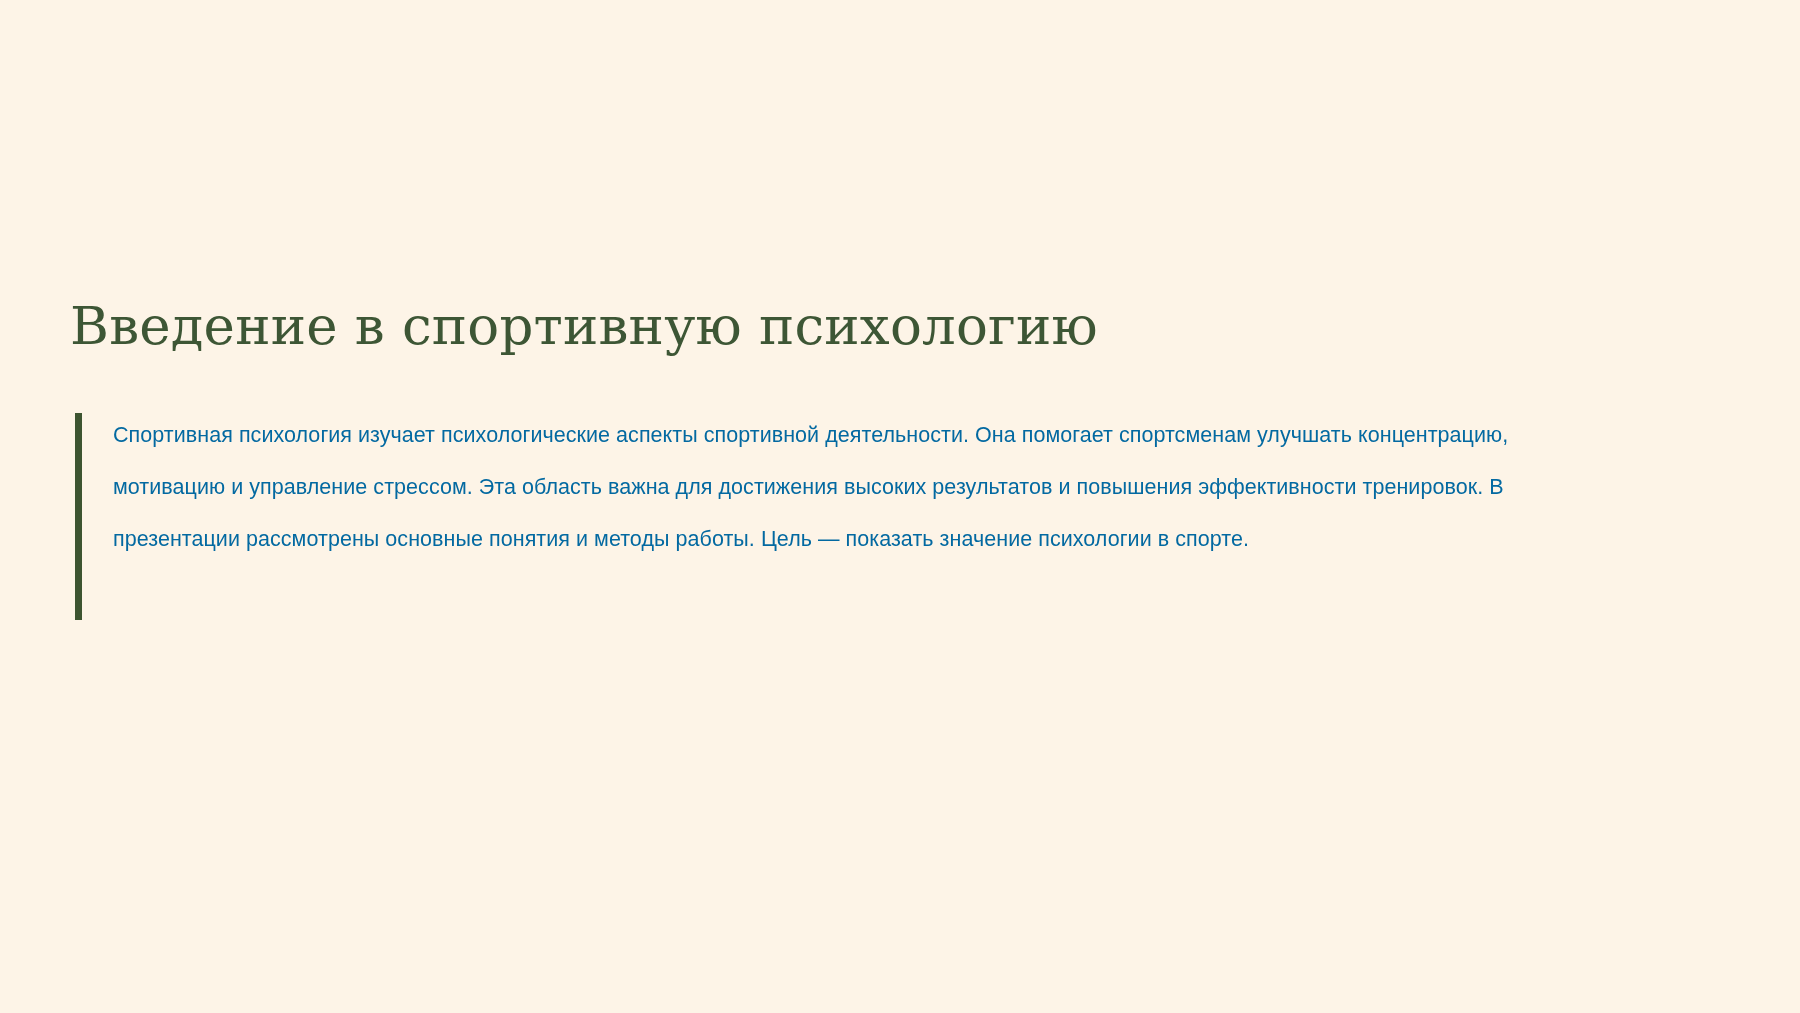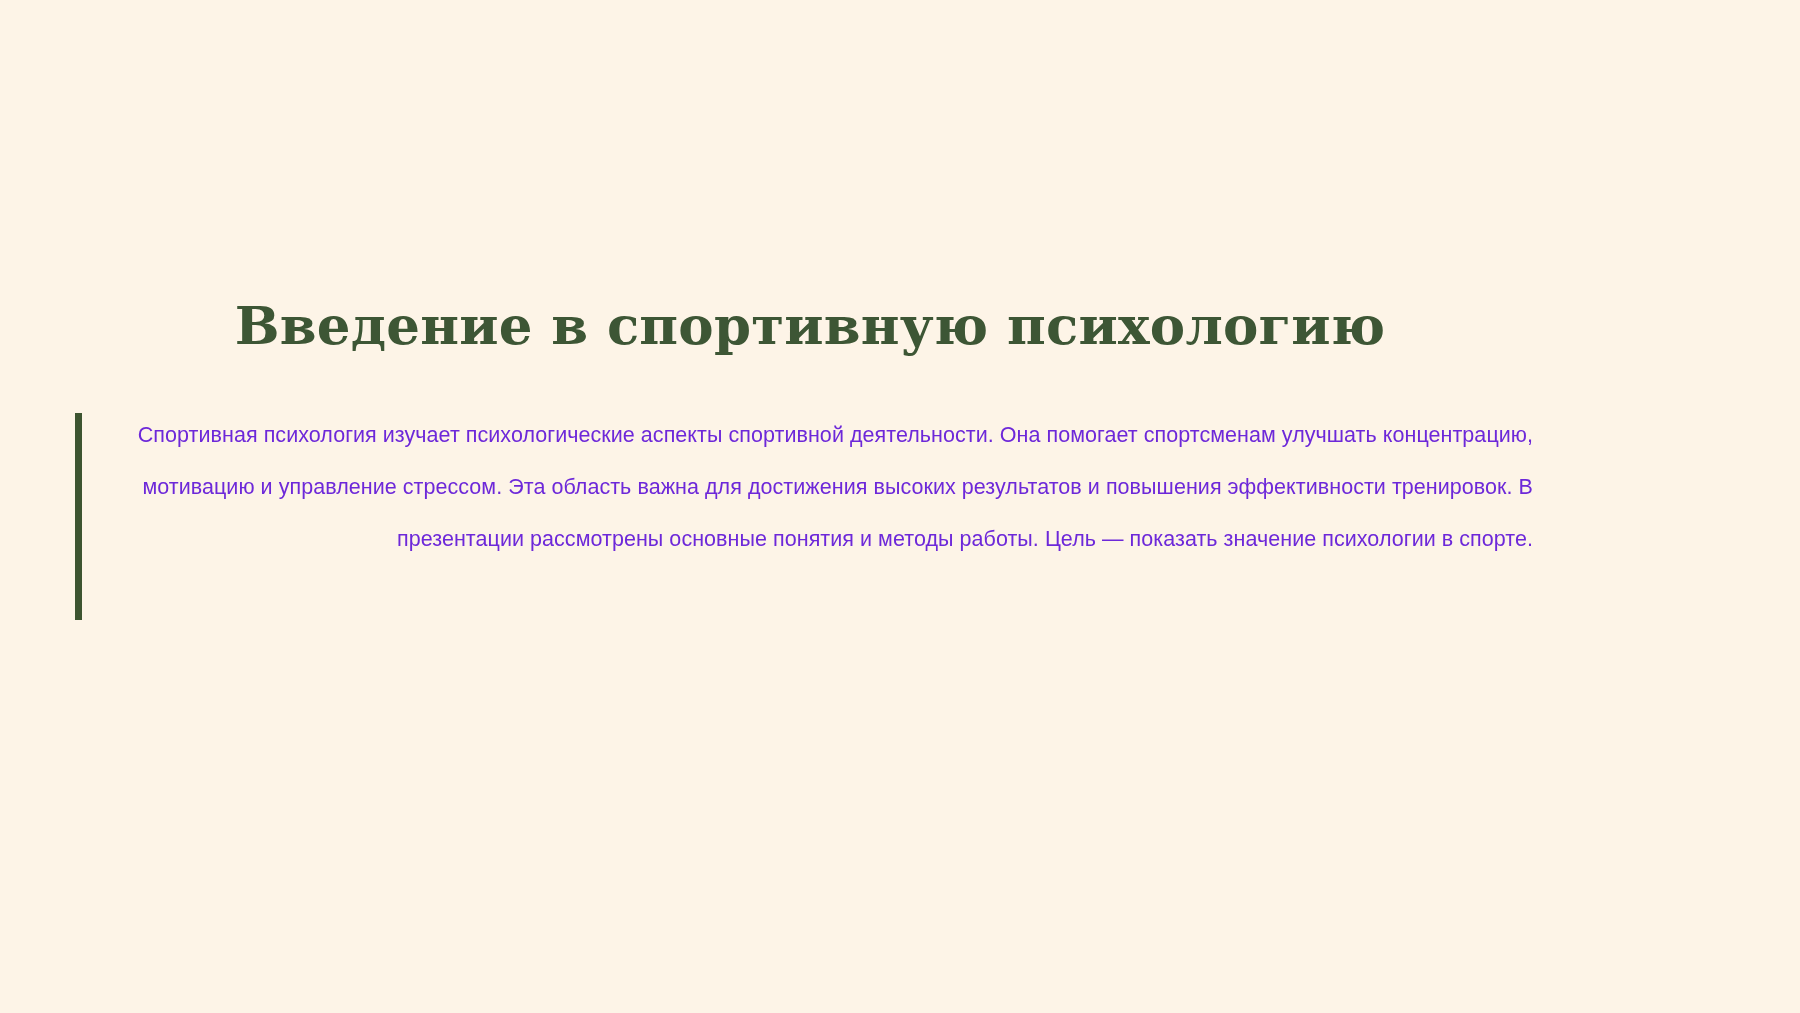--- a/index.html
+++ b/index.html
@@ -26,26 +26,25 @@
     position: absolute;
     left: 70px;
     top: 296px;
     width: 1480px;
   }
 
   .slide-title {
     font-family: "DejaVu Serif", "Liberation Serif", serif;
     font-size: 53px;
     line-height: 1.12;
-    font-weight: 700;
+    font-weight: 400;
     color: #3d5635;
     letter-spacing: 0.2px;
     margin: 0 0 54px 0;
     white-space: nowrap;
-    text-align: center;
   }
 
   .body-block {
     position: relative;
     padding-left: 43px;
   }
 
   .accent-bar {
     position: absolute;
     left: 5px;
@@ -54,24 +53,24 @@
     height: 207px;
     background: #3d5430;
     border-radius: 0;
   }
 
   .body-text {
     margin: 0;
     font-family: "Liberation Sans", "DejaVu Sans", sans-serif;
     font-size: 21.5px;
     line-height: 52px;
-    color: #6d28d9;
+    color: #0369a1;
     max-width: 1420px;
     letter-spacing: 0.05px;
-    text-align: right;
+    text-align: left;
   }
 </style>
 </head>
 <body>
 
 <div class="slide">
 
   <div class="slide-content">
 
     <h1 class="slide-title">Введение в спортивную психологию</h1>

